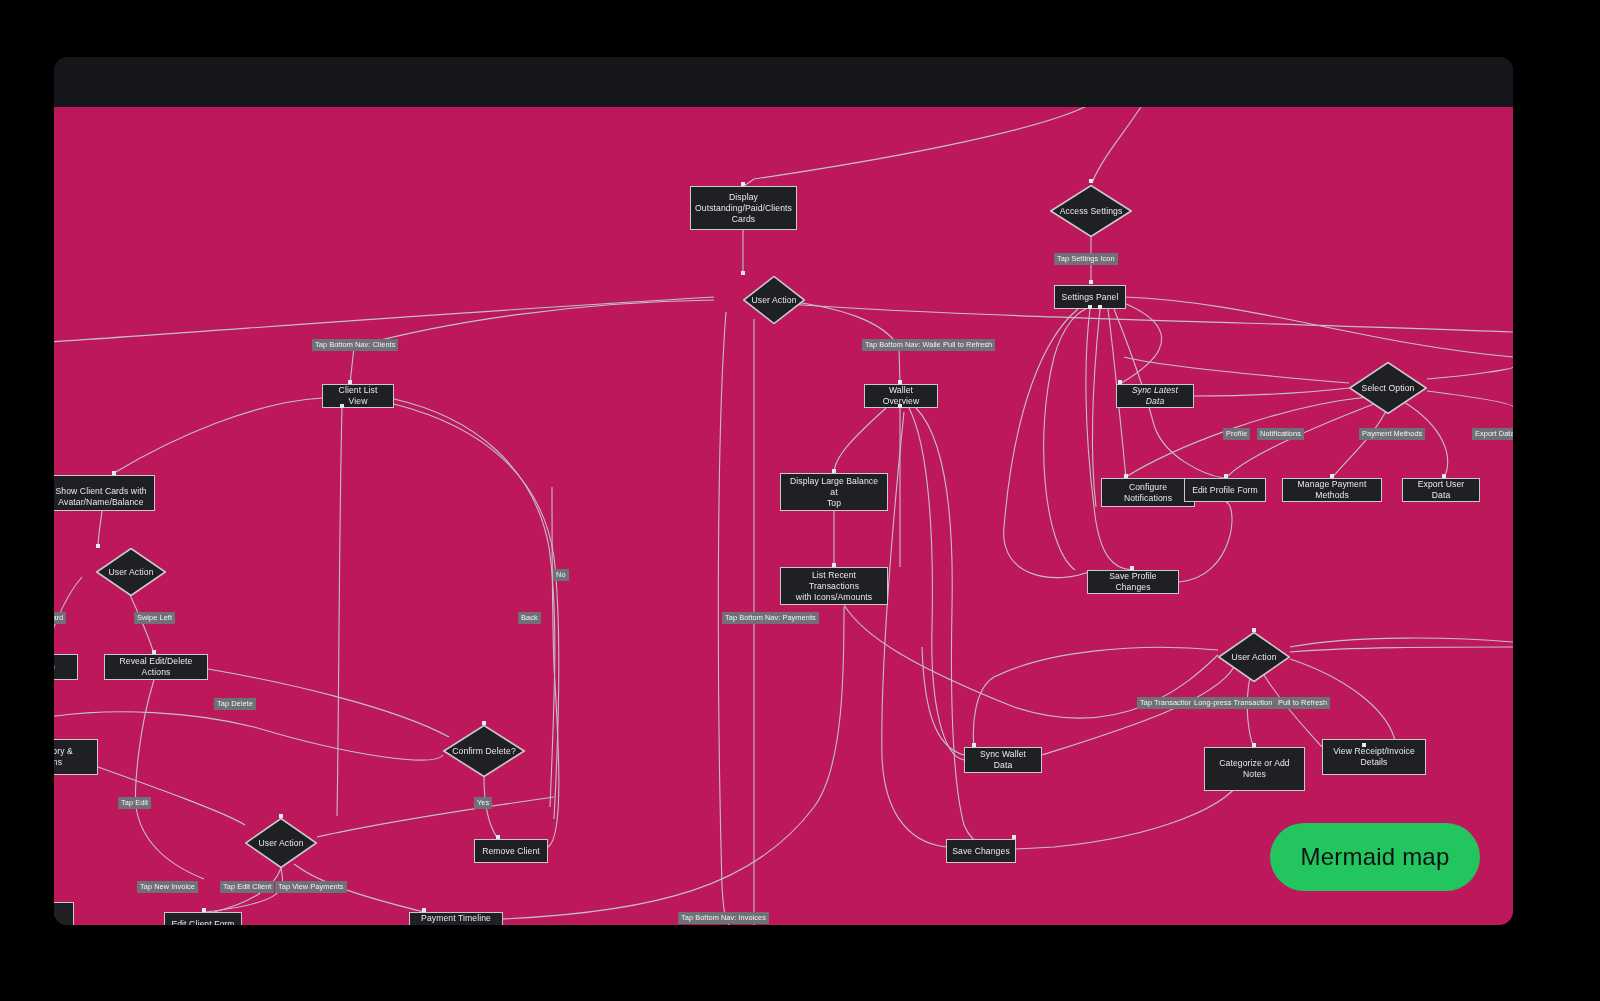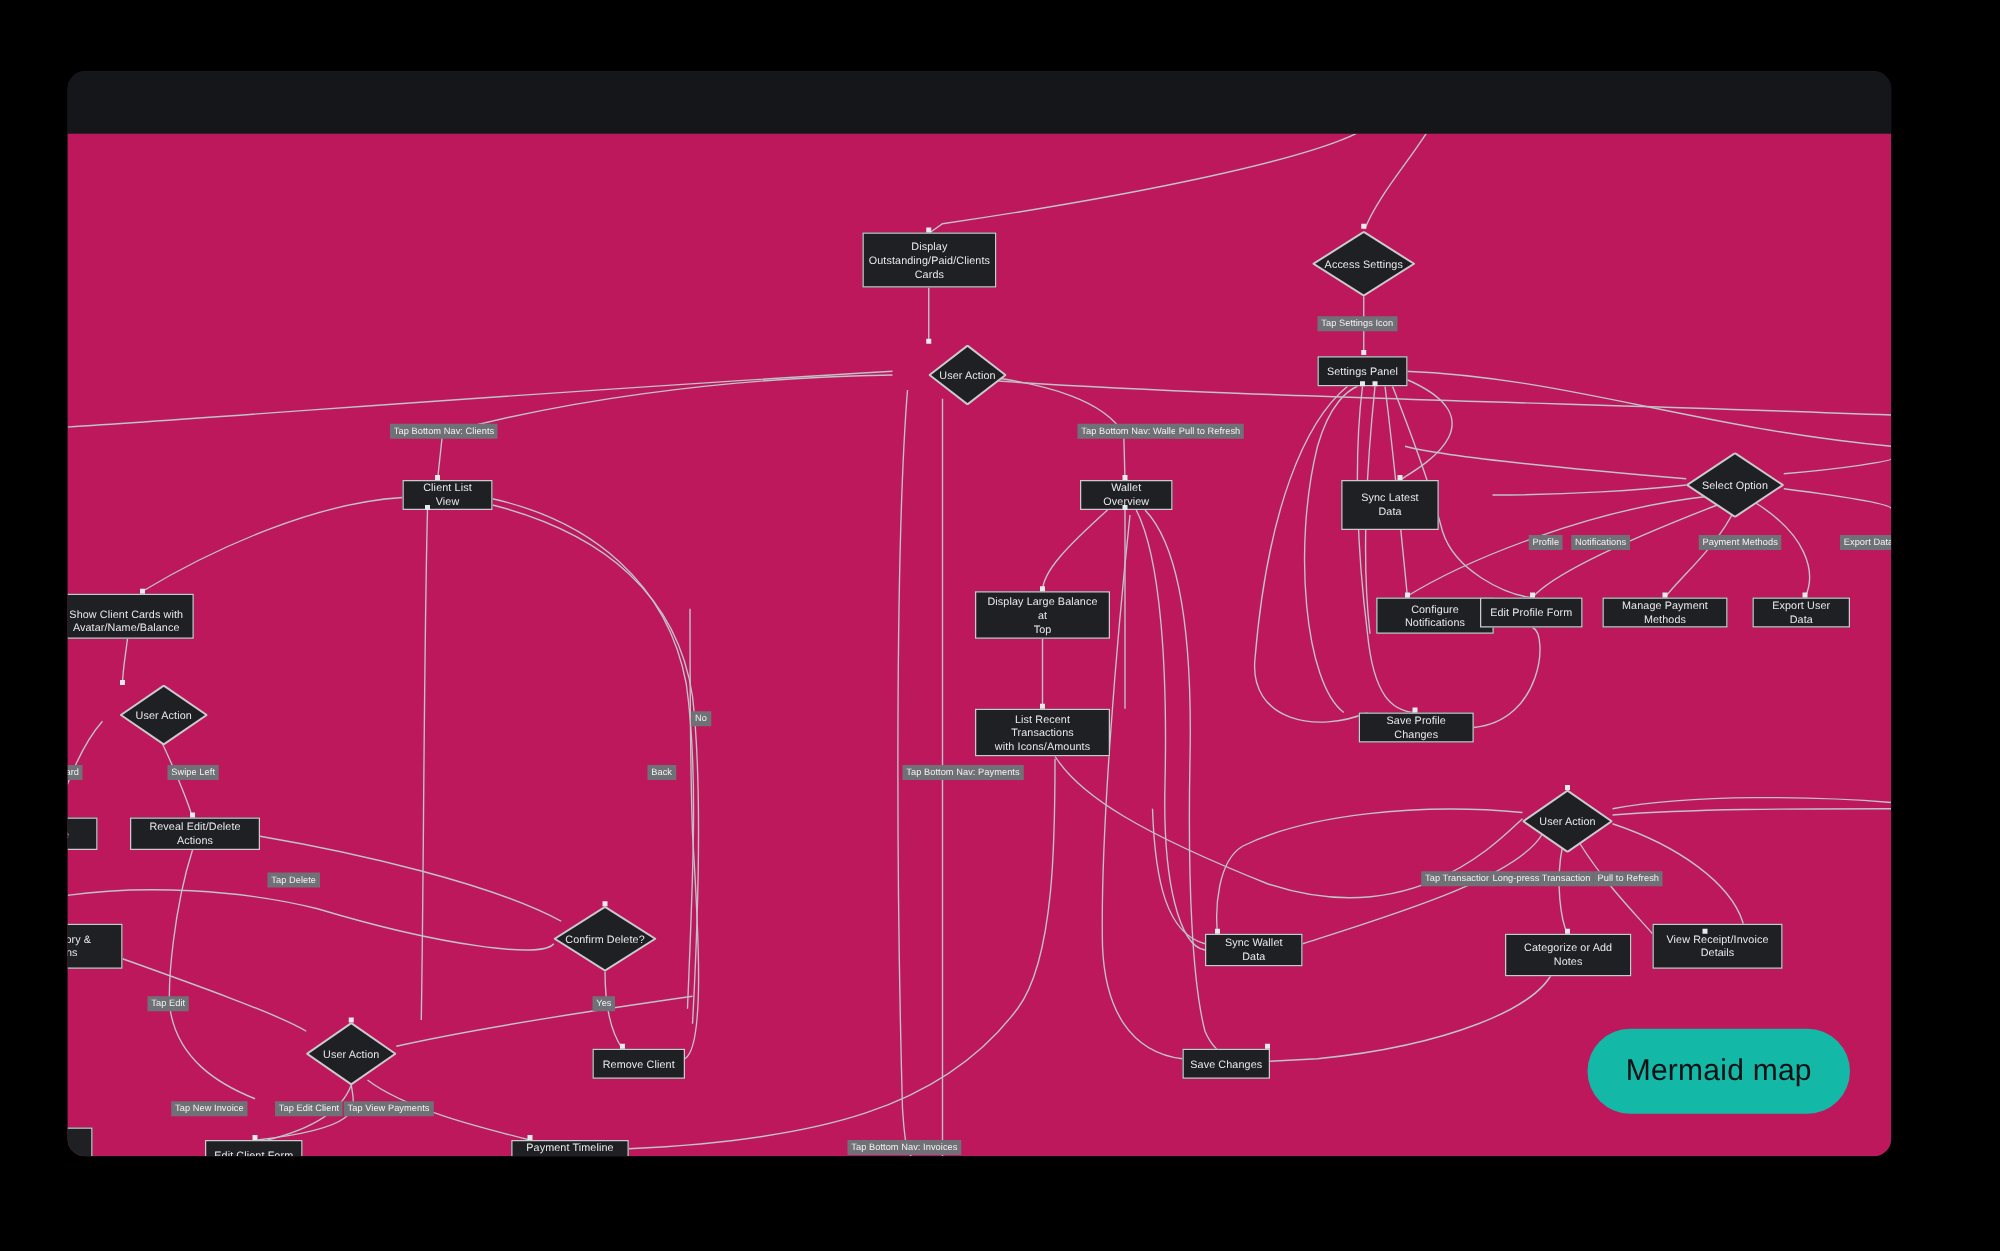--- a/index.html
+++ b/index.html
@@ -86,21 +86,21 @@
   }
   .port {
     position: absolute;
     width: 4px; height: 4px;
     background: #e8e9eb;
   }
   #mermaid-badge {
     position: absolute;
     right: 33px; bottom: 34px;
     width: 210px; height: 68px;
-    background: #14b8a6;
+    background: #22c55e;
     border-radius: 34px;
     display: flex;
     align-items: center;
     justify-content: center;
     color: #101114;
     font-size: 24px;
     letter-spacing: .2px;
     z-index: 40;
   }
 </style>
@@ -215,21 +215,21 @@
 Cards</span></div>
         <div class="node diamond" style="left: 689px; top: 169px; width: 62px; height: 48px;"><span class="dshape"><svg viewBox="0 0 100 100" preserveAspectRatio="none">
               <polygon points="50,1 99,50 50,99 1,50" fill="#1f2024" stroke="#c8cace" stroke-width="1.6" vector-effect="non-scaling-stroke"></polygon>
             </svg></span><span class="dlabel">User Action</span></div>
         <div class="node diamond" style="left: 996px; top: 78px; width: 82px; height: 52px;"><span class="dshape"><svg viewBox="0 0 100 100" preserveAspectRatio="none">
               <polygon points="50,1 99,50 50,99 1,50" fill="#1f2024" stroke="#c8cace" stroke-width="1.6" vector-effect="non-scaling-stroke"></polygon>
             </svg></span><span class="dlabel">Access Settings</span></div>
         <div class="node" style="left: 1000px; top: 178px; width: 72px; height: 24px;"><span>Settings Panel</span></div>
         <div class="node" style="left: 268px; top: 277px; width: 72px; height: 24px;"><span>Client List View</span></div>
         <div class="node" style="left: 810px; top: 277px; width: 74px; height: 24px;"><span>Wallet Overview</span></div>
-        <div class="node" style="left: 1019px; top: 277px; width: 78px; height: 40px;"><span>Sync Latest Data</span></div>
+        <div class="node" style="left: 1062px; top: 277px; width: 78px; height: 24px; font-style: italic;"><span>Sync Latest Data</span></div>
         <div class="node diamond" style="left: 1295px; top: 255px; width: 78px; height: 52px;"><span class="dshape"><svg viewBox="0 0 100 100" preserveAspectRatio="none">
               <polygon points="50,1 99,50 50,99 1,50" fill="#1f2024" stroke="#c8cace" stroke-width="1.6" vector-effect="non-scaling-stroke"></polygon>
             </svg></span><span class="dlabel">Select Option</span></div>
         <div class="node" style="left: -7px; top: 368px; width: 108px; height: 36px; align-items: flex-end;"><span>Show Client Cards with
 Avatar/Name/Balance</span></div>
         <div class="node" style="left: 726px; top: 366px; width: 108px; height: 38px;"><span>Display Large Balance at
 Top</span></div>
         <div class="node" style="left: 1047px; top: 371px; width: 94px; height: 29px; justify-content: flex-end;"><span>Configure Notifications</span></div>
         <div class="node" style="left: 1130px; top: 371px; width: 82px; height: 24px;"><span>Edit Profile Form</span></div>
         <div class="node" style="left: 1228px; top: 371px; width: 100px; height: 24px;"><span>Manage Payment Methods</span></div>
@@ -244,21 +244,21 @@
         <div class="node" style="left: 50px; top: 547px; width: 104px; height: 26px;"><span>Reveal Edit/Delete Actions</span></div>
         <div class="node diamond" style="left: 1164px; top: 525px; width: 72px; height: 50px;"><span class="dshape"><svg viewBox="0 0 100 100" preserveAspectRatio="none">
               <polygon points="50,1 99,50 50,99 1,50" fill="#1f2024" stroke="#c8cace" stroke-width="1.6" vector-effect="non-scaling-stroke"></polygon>
             </svg></span><span class="dlabel">User Action</span></div>
         <div class="node" style="left: -42px; top: 632px; width: 86px; height: 36px;"><span>History &amp;
 ons</span></div>
         <div class="node diamond" style="left: 389px; top: 618px; width: 82px; height: 52px;"><span class="dshape"><svg viewBox="0 0 100 100" preserveAspectRatio="none">
               <polygon points="50,1 99,50 50,99 1,50" fill="#1f2024" stroke="#c8cace" stroke-width="1.6" vector-effect="non-scaling-stroke"></polygon>
             </svg></span><span class="dlabel">Confirm Delete?</span></div>
         <div class="node" style="left: 910px; top: 640px; width: 78px; height: 26px;"><span>Sync Wallet Data</span></div>
-        <div class="node" style="left: 1150px; top: 640px; width: 101px; height: 34px;"><span>Categorize or Add Notes</span></div>
+        <div class="node" style="left: 1150px; top: 640px; width: 101px; height: 44px;"><span>Categorize or Add Notes</span></div>
         <div class="node" style="left: 1268px; top: 632px; width: 104px; height: 36px;"><span>View Receipt/Invoice
 Details</span></div>
         <div class="node diamond" style="left: 191px; top: 711px; width: 72px; height: 50px;"><span class="dshape"><svg viewBox="0 0 100 100" preserveAspectRatio="none">
               <polygon points="50,1 99,50 50,99 1,50" fill="#1f2024" stroke="#c8cace" stroke-width="1.6" vector-effect="non-scaling-stroke"></polygon>
             </svg></span><span class="dlabel">User Action</span></div>
         <div class="node" style="left: 420px; top: 732px; width: 74px; height: 24px;"><span>Remove Client</span></div>
         <div class="node" style="left: 892px; top: 732px; width: 70px; height: 24px;"><span>Save Changes</span></div>
         <div class="node" style="left: -40px; top: 795px; width: 60px; height: 36px;"></div>
         <div class="node" style="left: 110px; top: 805px; width: 78px; height: 24px;"><span>Edit Client Form</span></div>
         <div class="node" style="left: 355px; top: 805px; width: 94px; height: 24px;"><span>Payment Timeline View</span></div>

